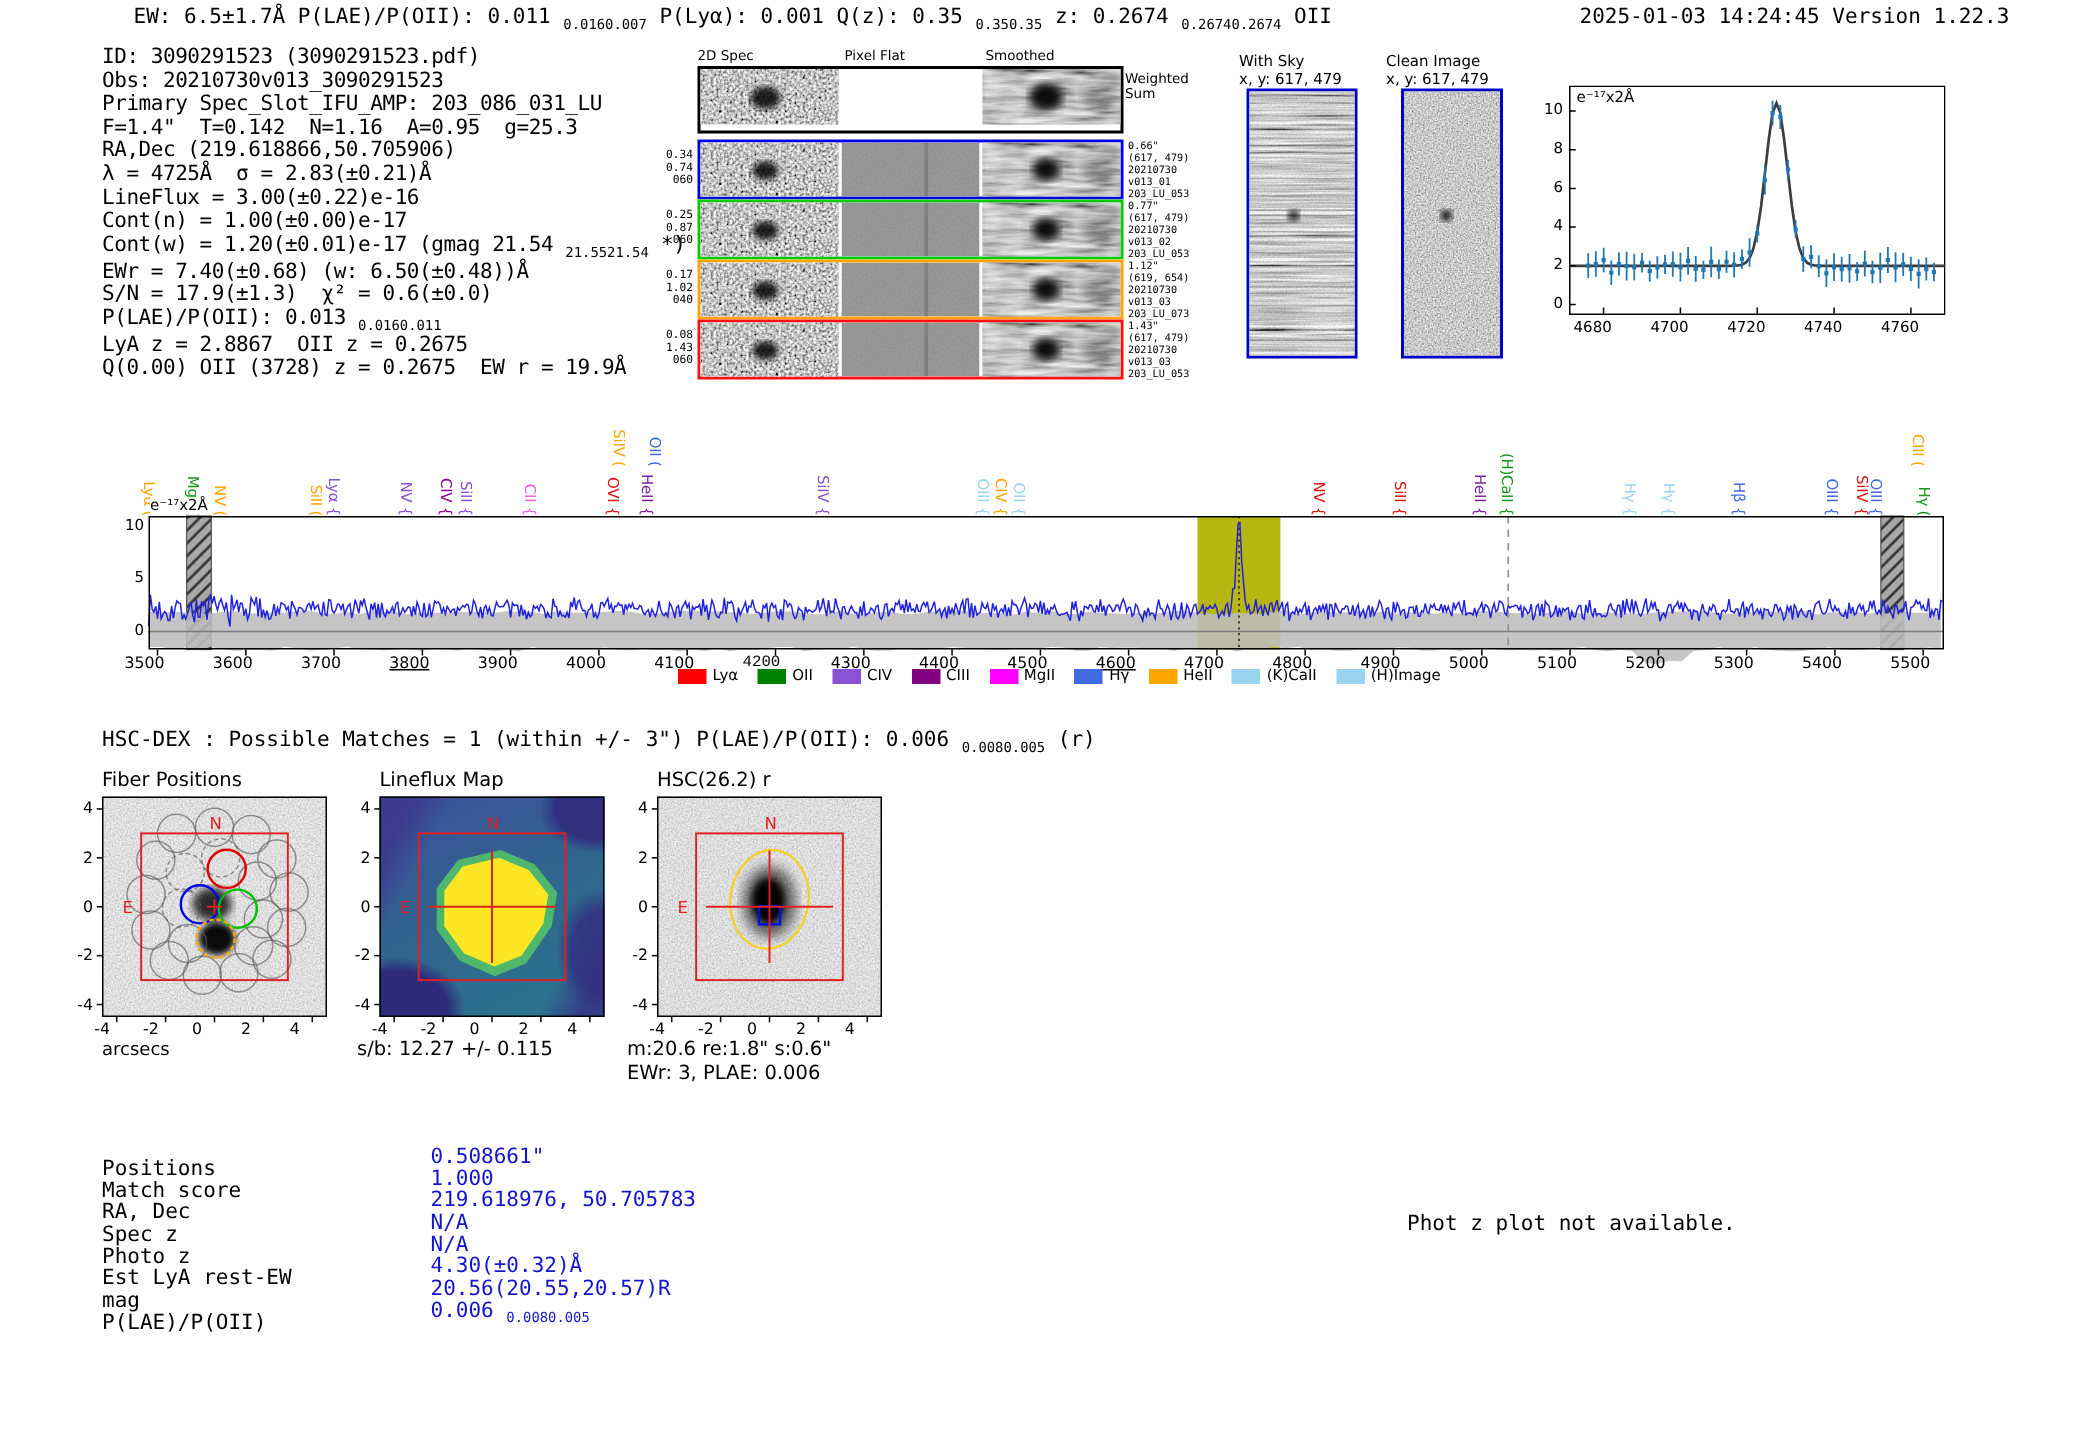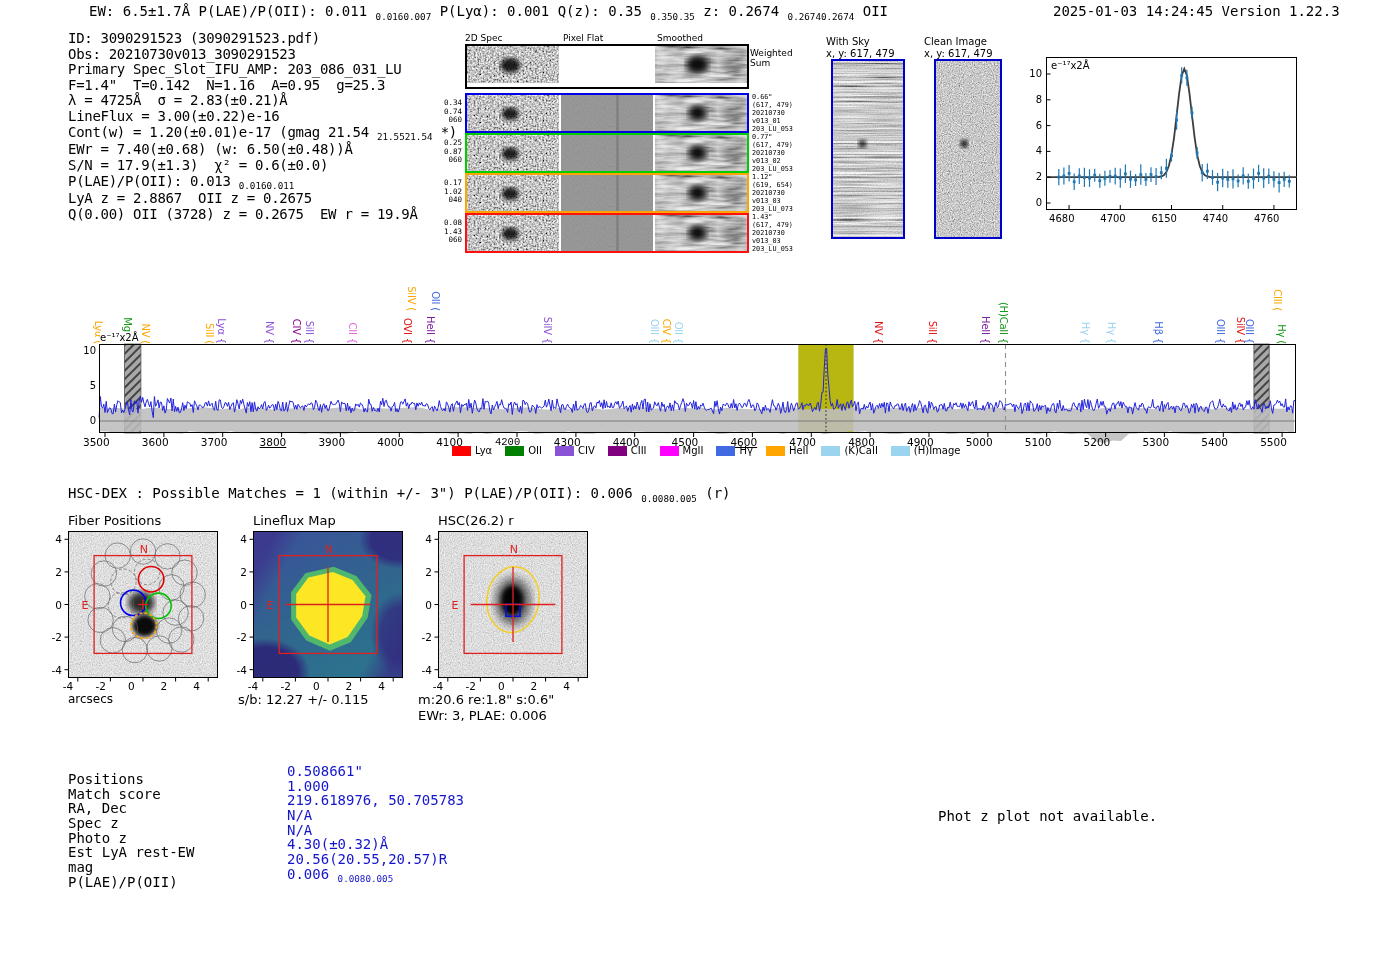--- a/index.html
+++ b/index.html
@@ -106,22 +106,24 @@
         <span>0.2674</span>
         <span>0.2674</span>
       </span> OII</div>
   <div id="hdr-right" class="abs hdr mono" style="left:1053px;top:3px;">2025-01-03 14:24:45  Version 1.22.3</div>
 
   <div id="info" class="abs" style="left:68px;top:31px;">
       <div class="info-line">ID: 3090291523 (3090291523.pdf)</div>
       <div class="info-line">Obs: 20210730v013_3090291523</div>
       <div class="info-line">Primary Spec_Slot_IFU_AMP: 203_086_031_LU</div>
       <div class="info-line">F=1.4"  T=0.142  N=1.16  A=0.95  g=25.3</div>
+      <div class="info-line">RA,Dec (219.618866,50.705906)</div>
       <div class="info-line">λ = 4725Å  σ = 2.83(±0.21)Å</div>
       <div class="info-line">LineFlux = 3.00(±0.22)e-16</div>
+      <div class="info-line">Cont(n) = 1.00(±0.00)e-17</div>
       <div class="info-line">Cont(w) = 1.20(±0.01)e-17 (gmag 21.54 <span class="frac"><span>21.55</span><span>21.54</span></span> *)</div>
       <div class="info-line">EWr = 7.40(±0.68) (w: 6.50(±0.48))Å</div>
       <div class="info-line">S/N = 17.9(±1.3)  χ² = 0.6(±0.0)</div>
       <div class="info-line">P(LAE)/P(OII): 0.013 <span class="frac"><span>0.016</span><span>0.011</span></span></div>
       <div class="info-line">LyA z = 2.8867  OII z = 0.2675</div>
       <div class="info-line">Q(0.00) OII (3728) z = 0.2675  EW r = 19.9Å</div>
     </div>
 
   <span class="abs sans s2d-hdr ctr" style="left:465px;top:33px;width:92px;">2D Spec</span>
   <span class="abs sans s2d-hdr ctr" style="left:563px;top:33px;width:92px;">Pixel Flat</span>
@@ -413,21 +415,21 @@
       <span class="abs tick rt sans" style="left: 1022px; top: 197px; width: 20px;">0</span>
       <span class="abs tick rt sans" style="left: 1022px; top: 171.2px; width: 20px;">2</span>
       <span class="abs tick rt sans" style="left: 1022px; top: 145.4px; width: 20px;">4</span>
       <span class="abs tick rt sans" style="left: 1022px; top: 119.6px; width: 20px;">6</span>
       <span class="abs tick rt sans" style="left: 1022px; top: 93.8px; width: 20px;">8</span>
       <span class="abs tick rt sans" style="left: 1022px; top: 68px; width: 20px;">10</span>
     </div>
   <div id="fit-xticks">
       <span class="abs tick ctr sans" style="left: 1049.05px; top: 213px; width: 40px;">4680</span>
       <span class="abs tick ctr sans" style="left: 1100.28px; top: 213px; width: 40px;">4700</span>
-      <span class="abs tick ctr sans" style="left: 1151.5px; top: 213px; width: 40px;">6150</span>
+      <span class="abs tick ctr sans" style="left: 1151.5px; top: 213px; width: 40px;">4720</span>
       <span class="abs tick ctr sans" style="left: 1202.72px; top: 213px; width: 40px;">4740</span>
       <span class="abs tick ctr sans" style="left: 1253.95px; top: 213px; width: 40px;">4760</span>
     </div>
 
   <div id="linelabels">
       <span class="linelbl" style="color: rgb(255, 165, 0); left: 104.114px; top: 344px;">Lyα (</span>
       <span class="linelbl" style="color: rgb(24, 150, 28); left: 132.954px; top: 344px;">MgII (</span>
       <span class="linelbl" style="color: rgb(255, 165, 0); left: 151.2px; top: 344px;">NV (</span>
       <span class="linelbl" style="color: rgb(255, 165, 0); left: 214.765px; top: 344px;">SiII (</span>
       <span class="linelbl" style="color: rgb(138, 82, 213); left: 227.125px; top: 344px;">Lyα {</span>

